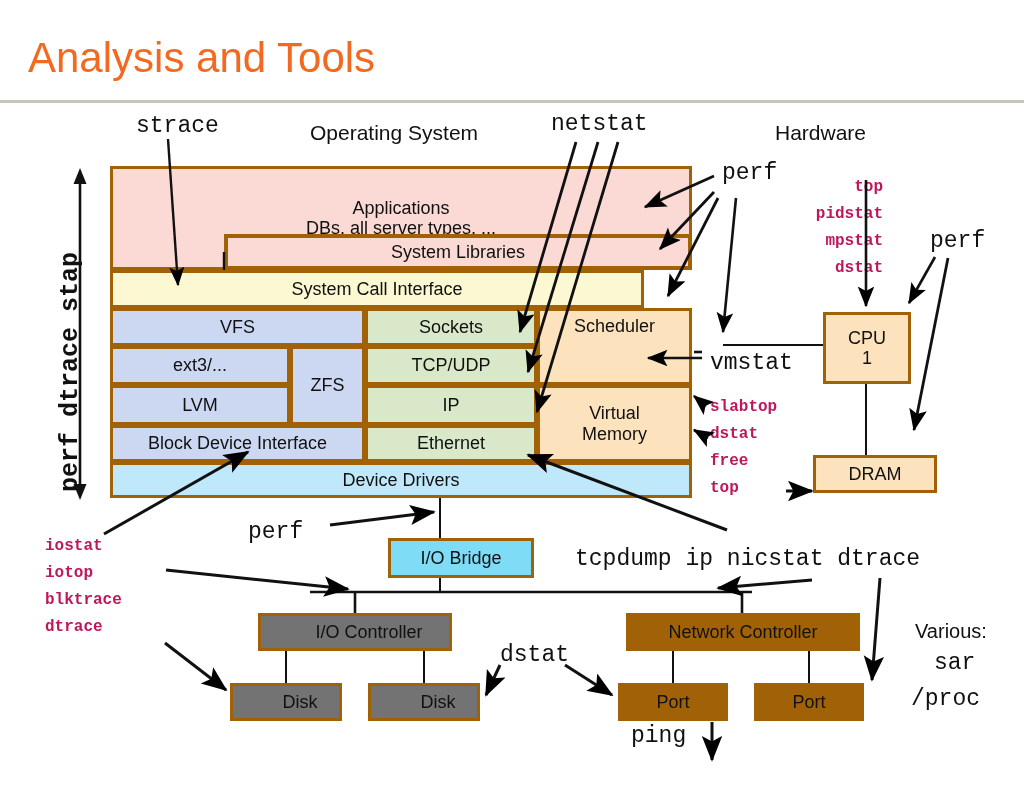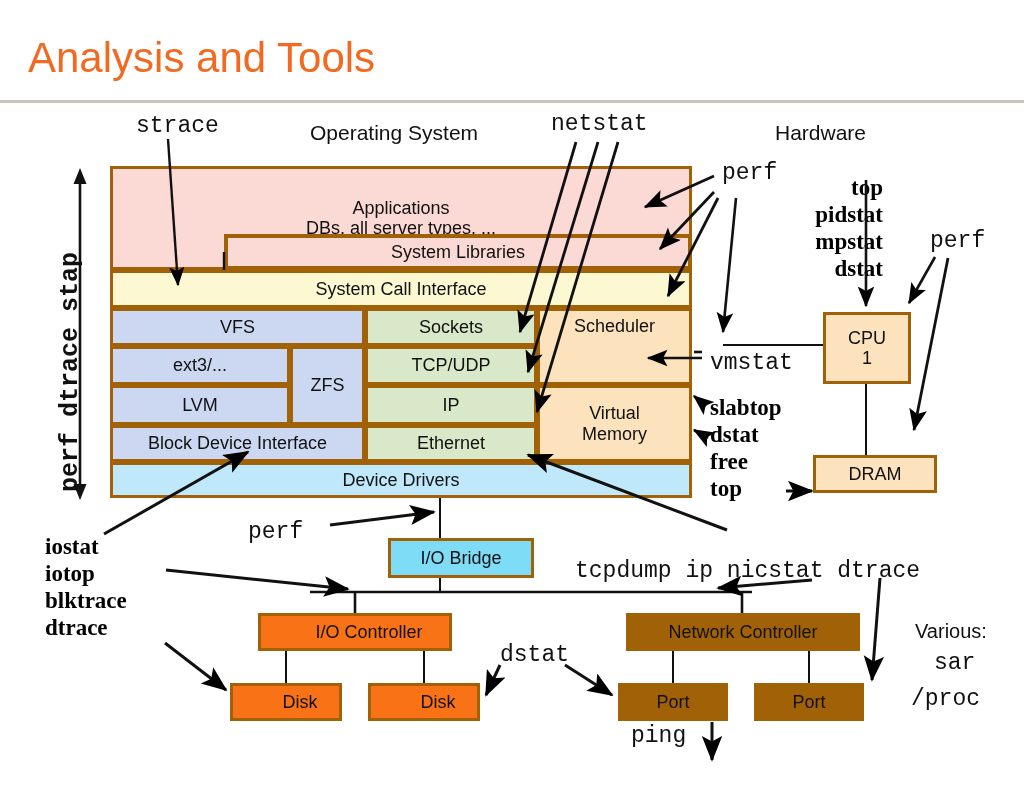--- a/index.html
+++ b/index.html
@@ -41,21 +41,21 @@
     font-family:"Liberation Sans",sans-serif;
     line-height:1.12;
   }
   .c-pink{background:#fbd9d5;}
   .c-yellow{background:#fbf8d2;}
   .c-blue{background:#ccd8f2;}
   .c-cyan{background:#bfe9fb;}
   .c-green{background:#d8e8c8;}
   .c-orange{background:#fce2bd;}
   .c-cyan2{background:#7fdcf7;}
-  .c-blue2{background:#f97316;padding-left:28px;}
+  .c-blue2{background:#737373;padding-left:28px;}
   .c-green2{background:#a16207;}
 
   .thick{border-width:3px;}
 
   
   .lbl{
     position:absolute;
     color:#111;
     white-space:nowrap;
   }
@@ -64,25 +64,25 @@
     font-weight:normal;
     font-size:23px;
     letter-spacing:0px;
   }
   .sans{
     font-family:Liberation Sans, sans-serif;
     font-size:19px;
   }
   .mono-block{
     position:absolute;
-    font-family:Liberation Serif, serif;
+    font-family:Liberation Mono, monospace;
     font-weight:bold;
-    font-size:23px;
+    font-size:16px;
     line-height:27px;
-    color:#000000;
+    color:#be185d;
     white-space:pre;
   }
   .rot{
     position:absolute;
     transform-origin:0 0;
     transform:rotate(-90deg);
     font-family:"Liberation Mono",monospace;
     font-weight:bold;
     font-size:25px;
     color:#111;
@@ -104,21 +104,21 @@
 
   <div class="bx c-pink thick two-line" style="left:110px;top:166px;width:582px;height:104px;">
     <span>Applications</span>
     <span>DBs, all server types, ...</span>
   </div>
 
   <div class="bx c-pink" style="left:224px;top:234px;width:468px;height:36px;">
     <span>System Libraries</span>
   </div>
 
-  <div class="bx c-yellow thick" style="left:110px;top:270px;width:582px;height:38px;">
+  <div class="bx c-yellow thick" style="left:110px;top:270px;width:534px;height:38px;">
     <span>System Call Interface</span>
   </div>
 
   <div class="bx c-blue thick" style="left:110px;top:308px;width:255px;height:38px;">
     <span>VFS</span>
   </div>
 
   <div class="bx c-blue thick" style="left:110px;top:346px;width:180px;height:39px;">
     <span>ext3/...</span>
   </div>
@@ -218,21 +218,21 @@
 free
 top</div>
 
   <div class="mono-block" style="left:45px;top:533px;">iostat
 iotop
 blktrace
 dtrace</div>
 
   <div class="lbl mono" style="left:248px;top:519px;">perf</div>
 
-  <div class="lbl mono" style="left:575px;top:558px;">tcpdump ip nicstat dtrace</div>
+  <div class="lbl mono" style="left:575px;top:546px;">tcpdump ip nicstat dtrace</div>
 
   <div class="lbl mono" style="left:500px;top:642px;">dstat</div>
 
   <div class="lbl mono" style="left:631px;top:723px;">ping</div>
 
   <div class="lbl sans" style="left:915px;top:620px;font-size:20px;">Various:</div>
   <div class="lbl mono" style="left:934px;top:650px;">sar</div>
   <div class="lbl mono" style="left:911px;top:686px;">/proc</div>
 
   <svg id="lines" viewBox="0 0 1024 786">

